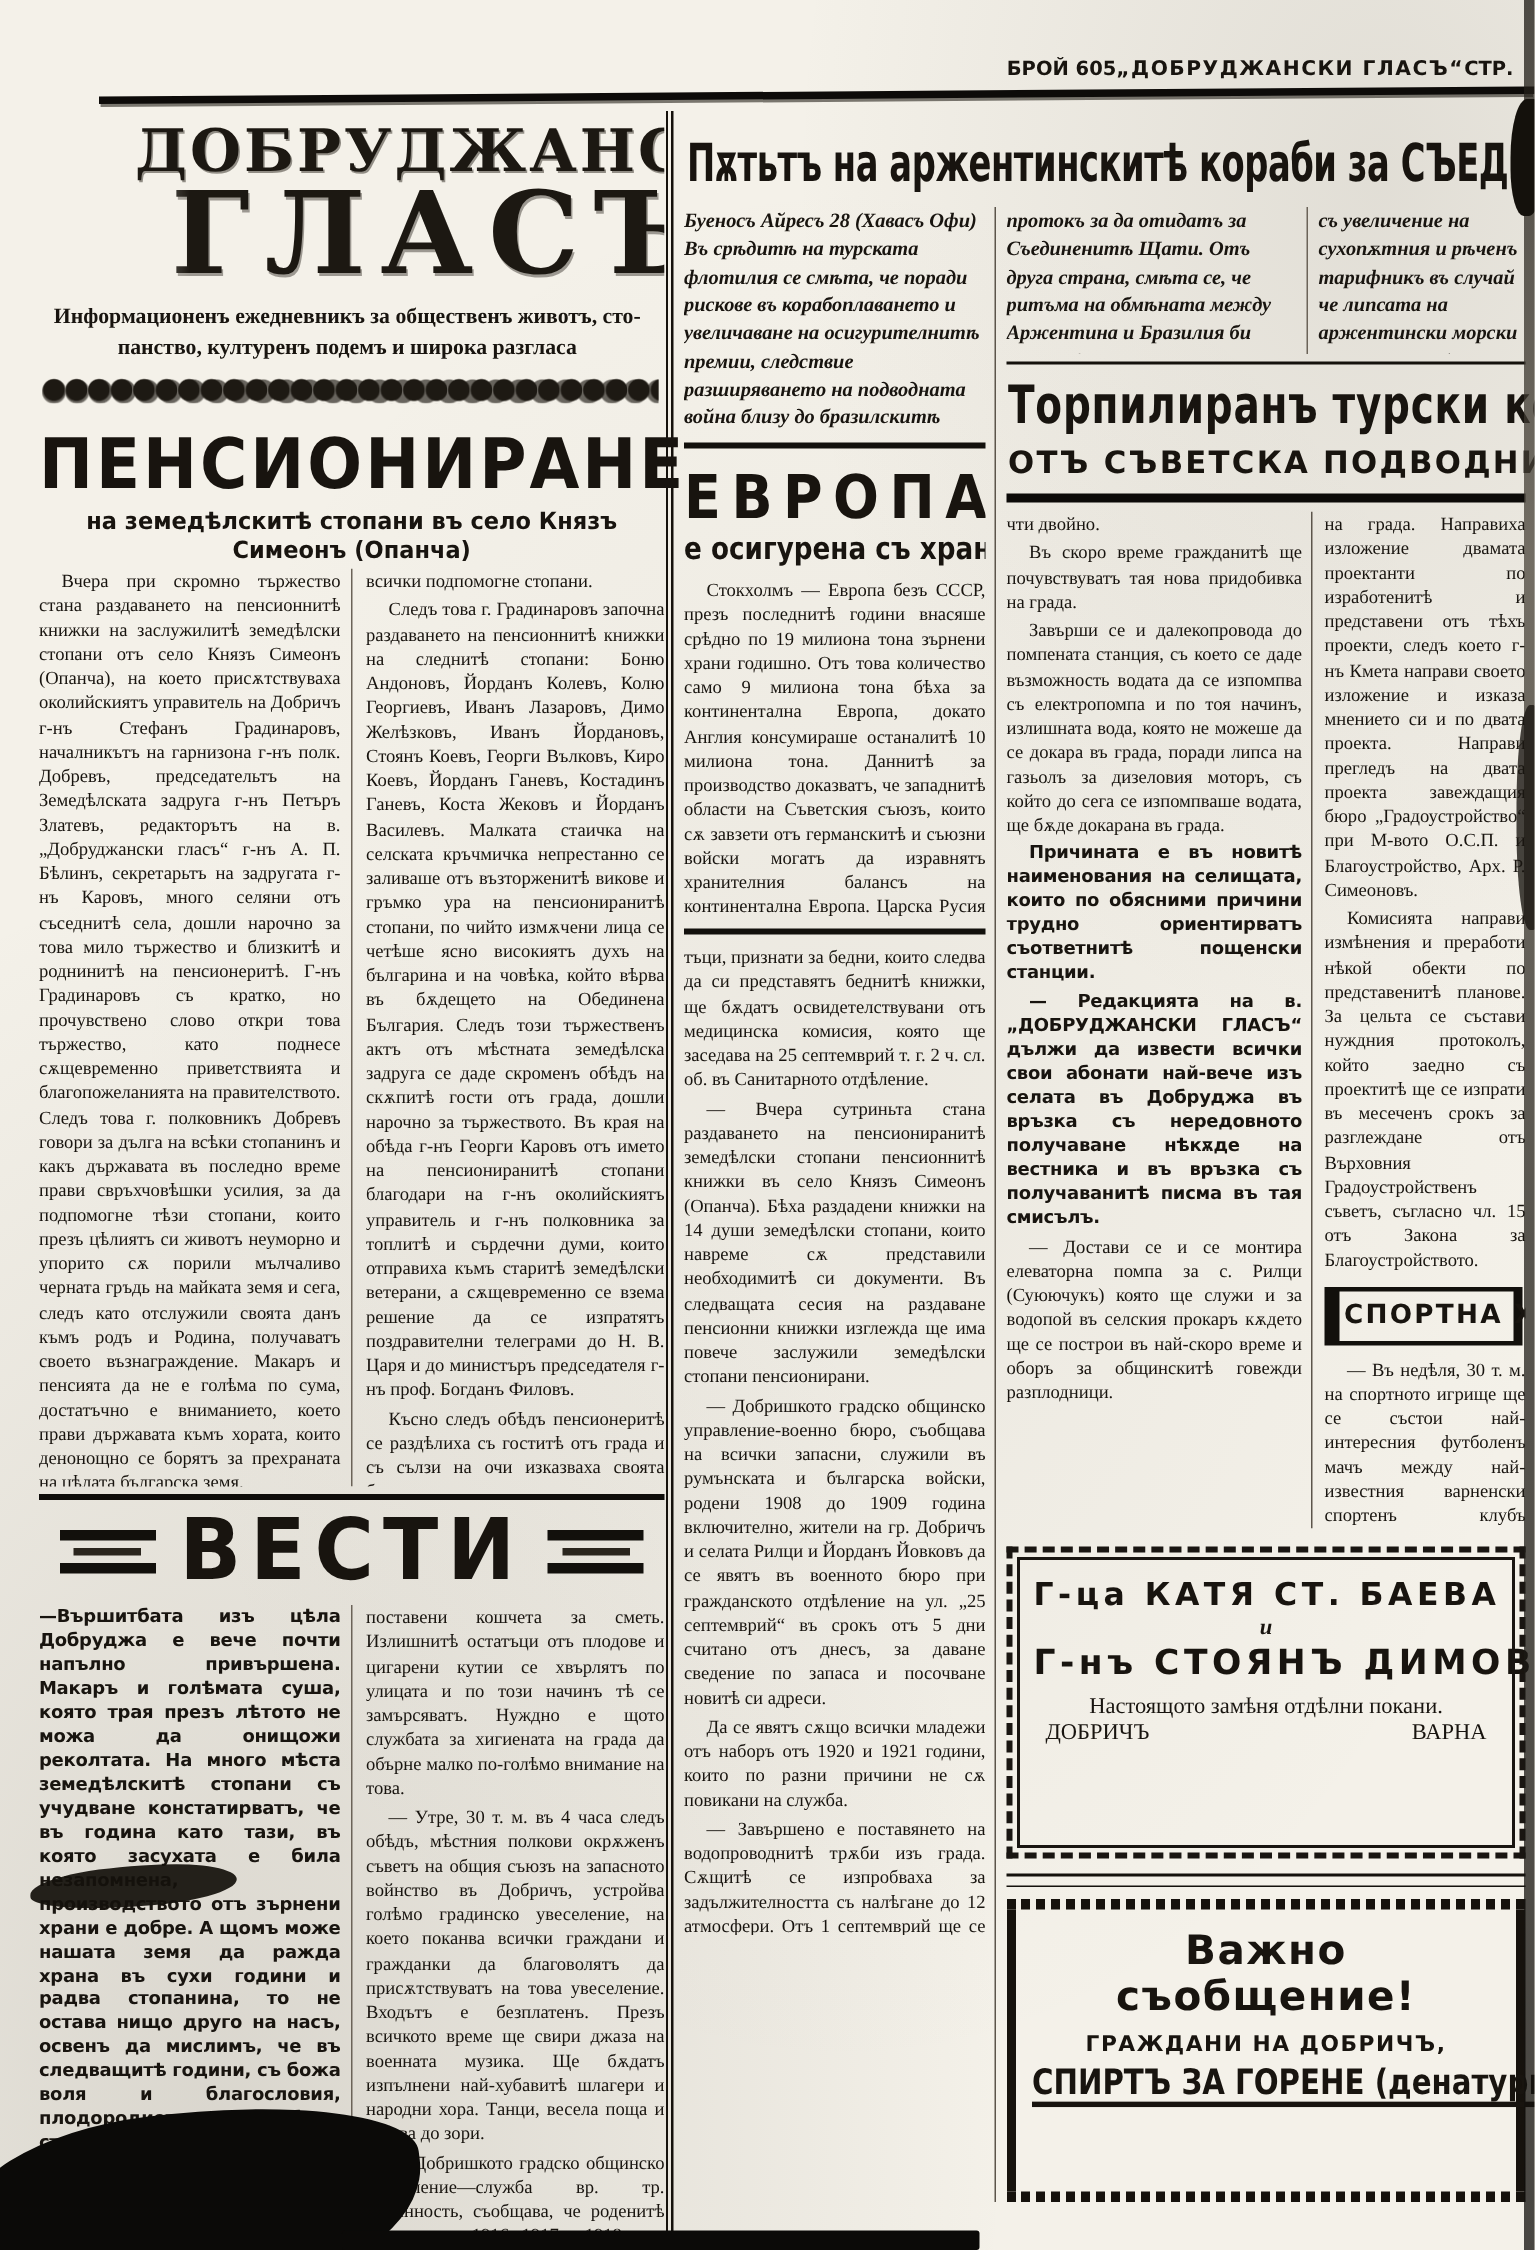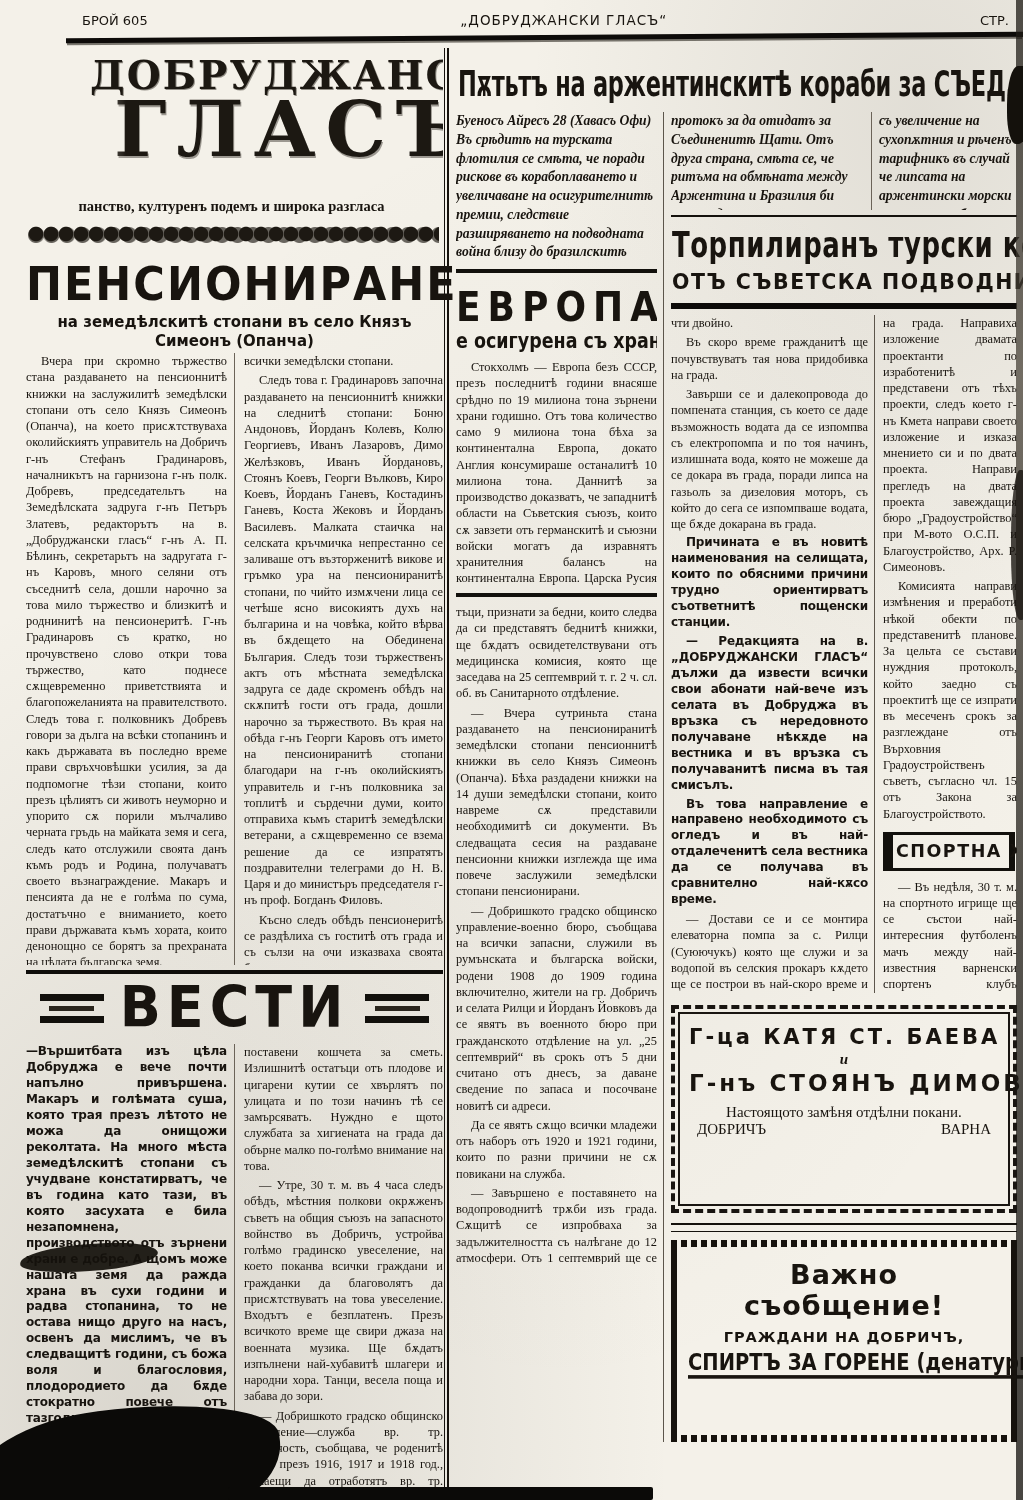--- a/index.html
+++ b/index.html
@@ -4,22 +4,22 @@
 <style>
   html,body{margin:0;padding:0;background:#6e6a63;}
   .page{position:relative;width:1023px;height:1500px;margin:0 auto;overflow:hidden;
     background:#f4f1e9;
     background-image:
       radial-gradient(ellipse at 15% 95%, rgba(110,105,95,.20), transparent 42%),
       radial-gradient(ellipse at 90% 8%, rgba(110,105,95,.14), transparent 30%),
       radial-gradient(ellipse at 55% 50%, rgba(120,115,105,.07), transparent 60%);
     color:#18140f; font-family:"Liberation Serif", serif;}
   
-  .topbar{display:flex;justify-content:space-between;align-items:flex-end;
-    padding:12px 14px 0 82px;font-family:"DejaVu Sans",sans-serif;font-weight:normal;font-size:13px;}
+  .topbar{display:flex;justify-content:flex-end;align-items:flex-end;
+    padding:38px 14px 0 82px;font-family:"DejaVu Sans",sans-serif;font-weight:bold;font-size:13px;}
   .topbar .center{font-size:13.5px;letter-spacing:1px;}
   .toprule{height:5px;background:#0d0b09;margin:7px 0 0 66px;transform:rotate(-.4deg);box-shadow:0 3px 0 -1px rgba(20,16,10,.55);}
   
   .cols{display:flex;padding:8px 6px 0 26px;}
   .left-sec{width:417px;flex:none;}
   .vdiv{flex:none;width:5px;margin:0 1px;background:linear-gradient(to right,#15110c 0 1.5px,transparent 1.5px 3.5px,#15110c 3.5px 5px);}
   .right-sec{flex:1;padding-left:6px;min-width:0;}
   
   .masthead{padding-top:4px;}
   .mh1{font-family:"DejaVu Serif",serif;font-weight:bold;font-size:39px;letter-spacing:2px;
@@ -116,36 +116,36 @@
   </div>
   <div class="toprule"></div>
 
   <div class="cols">
 
     <section class="left-sec">
       <div class="masthead">
         <div class="mh1">ДОБРУДЖАНСКИ</div>
         <div class="mh2">ГЛАСЪ</div>
         <div class="tagline">
-          <br>
+          <span>Информационенъ ежедневникъ за общественъ животъ, сто-</span><br>
           <span>панство, културенъ подемъ и широка разгласа</span>
         </div>
         <div class="ornament"></div>
       </div>
 
       <h1 class="pens-h">ПЕНСИОНИРАНЕ</h1>
       <div class="pens-sub">на земедѣлскитѣ стопани въ село Князъ Симеонъ (Опанча)</div>
 
       <div class="two-col tc-top">
         <div class="c1 btxt">
           <p>Вчера при скромно тържество стана раздаването на пенсионнитѣ книжки на заслужилитѣ земедѣлски стопани отъ село Князъ Симеонъ (Опанча), на което присѫтствуваха околийскиятъ управитель на Добричъ г-нъ Стефанъ Градинаровъ, началникътъ на гарнизона г-нъ полк. Добревъ, председательтъ на Земедѣлската задруга г-нъ Петъръ Златевъ, редакторътъ на в. „Добруджански гласъ“ г-нъ А. П. Бѣлинъ, секретарьтъ на задругата г-нъ Каровъ, много селяни отъ съседнитѣ села, дошли нарочно за това мило тържество и близкитѣ и роднинитѣ на пенсионеритѣ. Г-нъ Градинаровъ съ кратко, но прочувствено слово откри това тържество, като поднесе сѫщевременно приветствията и благопожеланията на правителството. Следъ това г. полковникъ Добревъ говори за дълга на всѣки стопанинъ и какъ държавата въ последно време прави свръхчовѣшки усилия, за да подпомогне тѣзи стопани, които презъ цѣлиятъ си животъ неуморно и упорито сѫ порили мълчаливо черната гръдь на майката земя и сега, следъ като отслужили своята данъ къмъ родъ и Родина, получаватъ своето възнаграждение. Макаръ и пенсията да не е голѣма по сума, достатъчно е вниманието, което прави държавата къмъ хората, които денонощно се борятъ за прехраната на цѣлата българска земя.</p>
 
         </div>
         <div class="c2 btxt">
-          <p class="t0">всички земедѣлски стопани.</p>
+          <p class="t0">всички подпомогне стопани.</p>
           <p>Следъ това г. Градинаровъ започна раздаването на пенсионнитѣ книжки на следнитѣ стопани: Боню Андоновъ, Йорданъ Колевъ, Колю Георгиевъ, Иванъ Лазаровъ, Димо Желѣзковъ, Иванъ Йордановъ, Стоянъ Коевъ, Георги Вълковъ, Киро Коевъ, Йорданъ Ганевъ, Костадинъ Ганевъ, Коста Жековъ и Йорданъ Василевъ. Малката стаичка на селската кръчмичка непрестанно се заливаше отъ възторженитѣ викове и гръмко ура на пенсиониранитѣ стопани, по чийто измѫчени лица се четѣше ясно високиятъ духъ на българина и на човѣка, който вѣрва въ бѫдещето на Обединена България. Следъ този тържественъ актъ отъ мѣстната земедѣлска задруга се даде скроменъ обѣдъ на скѫпитѣ гости отъ града, дошли нарочно за тържеството. Въ края на обѣда г-нъ Георги Каровъ отъ името на пенсиониранитѣ стопани благодари на г-нъ околийскиятъ управитель и г-нъ полковника за топлитѣ и сърдечни думи, които отправиха къмъ старитѣ земедѣлски ветерани, а сѫщевременно се взема решение да се изпратятъ поздравителни телеграми до Н. В. Царя и до министъръ председателя г-нъ проф. Богданъ Филовъ.</p>
           <p>Късно следъ обѣдъ пенсионеритѣ се раздѣлиха съ гоститѣ отъ града и съ сълзи на очи изказваха своята благодарность къмъ тия, които сѫ положили всичкитѣ си усилия, за да облекчатъ старинитѣ имъ.</p>
         </div>
       </div>
 
       <div class="vesti-head">
         <span class="vbars">
             <i></i>
             <i></i>
             <i></i>
@@ -212,21 +212,20 @@
             <div class="torp-h2">ОТЪ СЪВЕТСКА ПОДВОДНИЦА</div>
           </div>
 
           <div class="rtwo">
             <div class="c4 btxt">
               <p class="t0">чти двойно.</p>
               <p>Въ скоро време гражданитѣ ще почувствуватъ тая нова придобивка на града.</p>
               <p>Завърши се и далекопровода до помпената станция, съ което се даде възможность водата да се изпомпва съ електропомпа и по тоя начинъ, излишната вода, която не можеше да се докара въ града, поради липса на газьолъ за дизеловия моторъ, съ който до сега се изпомпваше водата, ще бѫде докарана въ града.</p>
               <p class="bs">Причината е въ новитѣ наименования на селищата, които по обясними причини трудно ориентирватъ съответнитѣ пощенски станции.</p>
               <p class="bs">— Редакцията на в. „ДОБРУДЖАНСКИ ГЛАСЪ“ дължи да извести всички свои абонати най-вече изъ селата въ Добруджа въ връзка съ нередовното получаване нѣкѫде на вестника и въ връзка съ получаванитѣ писма въ тая смисълъ.</p>
-              <p class="bs">Въ това направление е направено необходимото съ огледъ и въ най-отдалеченитѣ села вестника да се получава въ сравнително най-кѫсо време.</p>
               <p>— Достави се и се монтира елеваторна помпа за с. Рилци (Суюючукъ) която ще служи и за водопой въ селския прокаръ кѫдето ще се построи въ най-скоро време и оборъ за общинскитѣ говежди разплодници.</p>
 
             </div>
             <div class="c5 btxt">
               <p class="t0">на града. Направиха изложение двамата проектанти по изработенитѣ и представени отъ тѣхъ проекти, следъ което г-нъ Кмета направи своето изложение и изказа мнението си и по двата проекта. Направи прегледъ на двата проекта завеждащия бюро „Градоустройство“ при М-вото О.С.П. и Благоустройство, Арх. Р. Симеоновъ.</p>
               <p>Комисията направи измѣнения и преработи нѣкой обекти по представенитѣ планове. За цельта се състави нуждния протоколъ, който заедно съ проектитѣ ще се изпрати въ месеченъ срокъ за разглеждане отъ Върховния Градоустройственъ съветъ, съгласно чл. 15 отъ Закона за Благоустройството.</p>
               <div class="sport-box">
                 <span class="sport-h">СПОРТНА ХРОНИКА</span>
               </div>
               <p>— Въ недѣля, 30 т. м. на спортното игрище ще се състои най-интересния футболенъ мачъ между най-известния варненски спортенъ клубъ Шипченски Соколъ, — многократенъ държавенъ първенецъ и мѣстния спортенъ клубъ Левски, който ще се представи въ подновенъ съставъ.</p>

